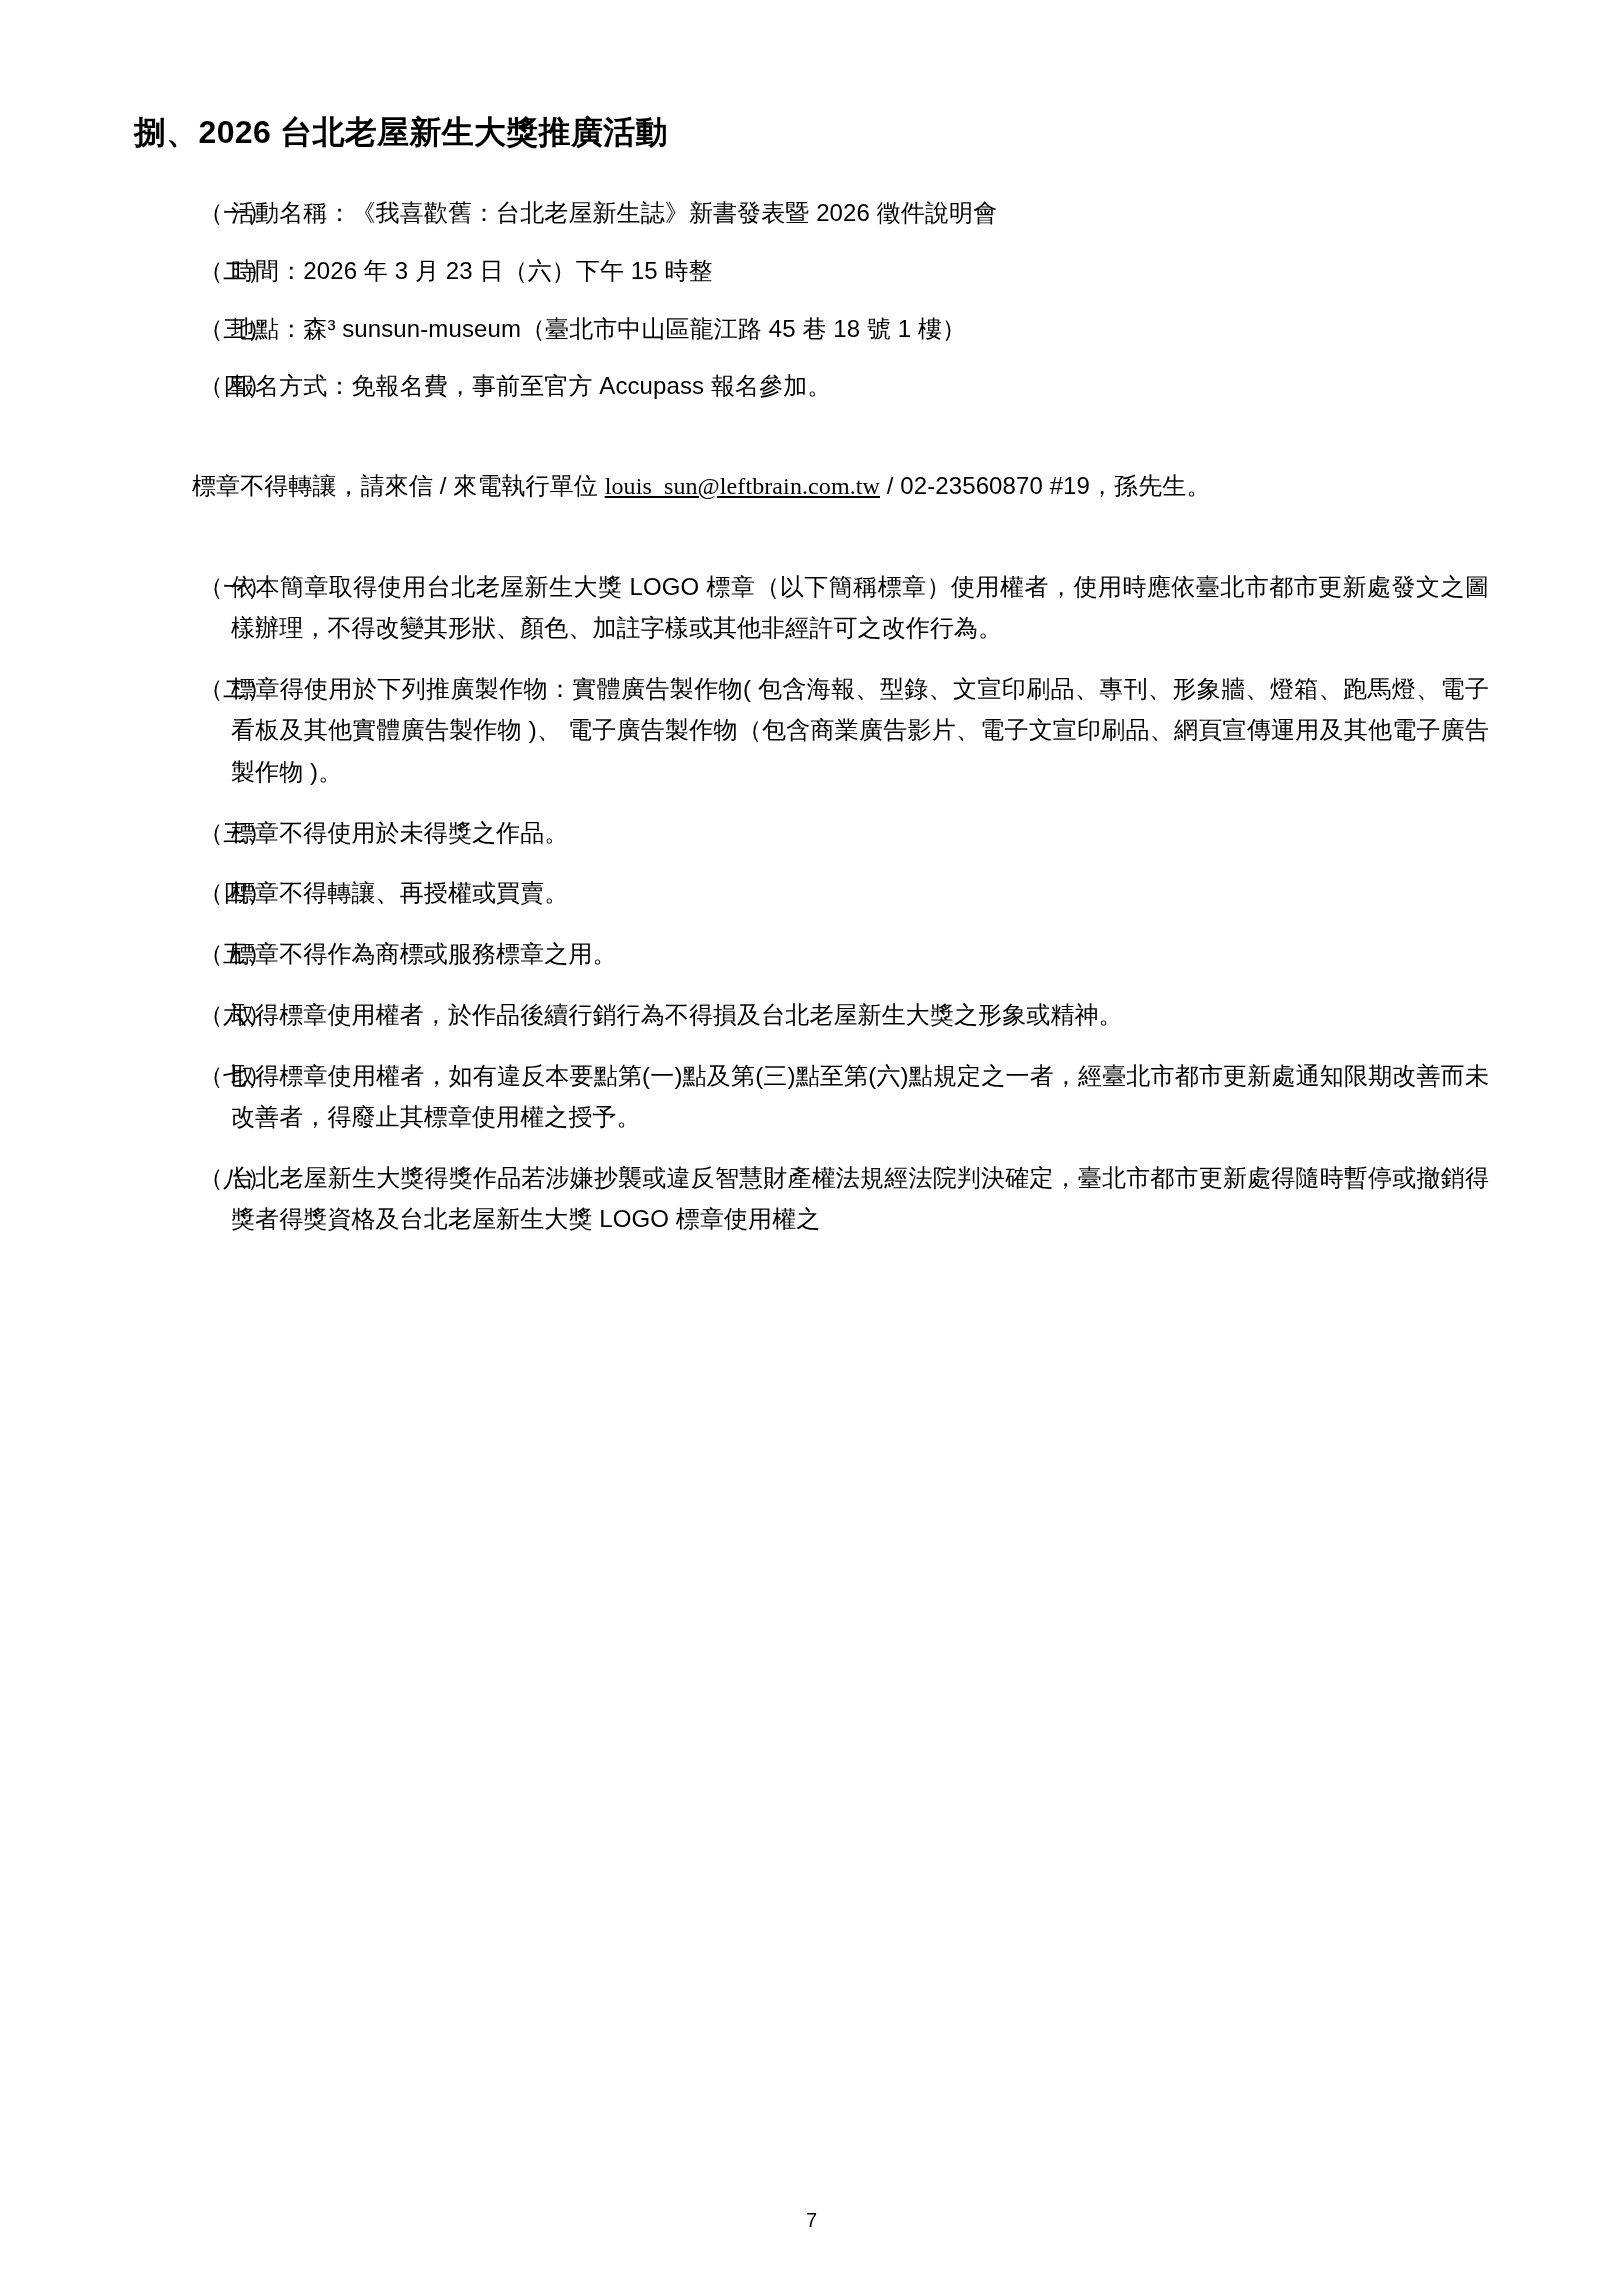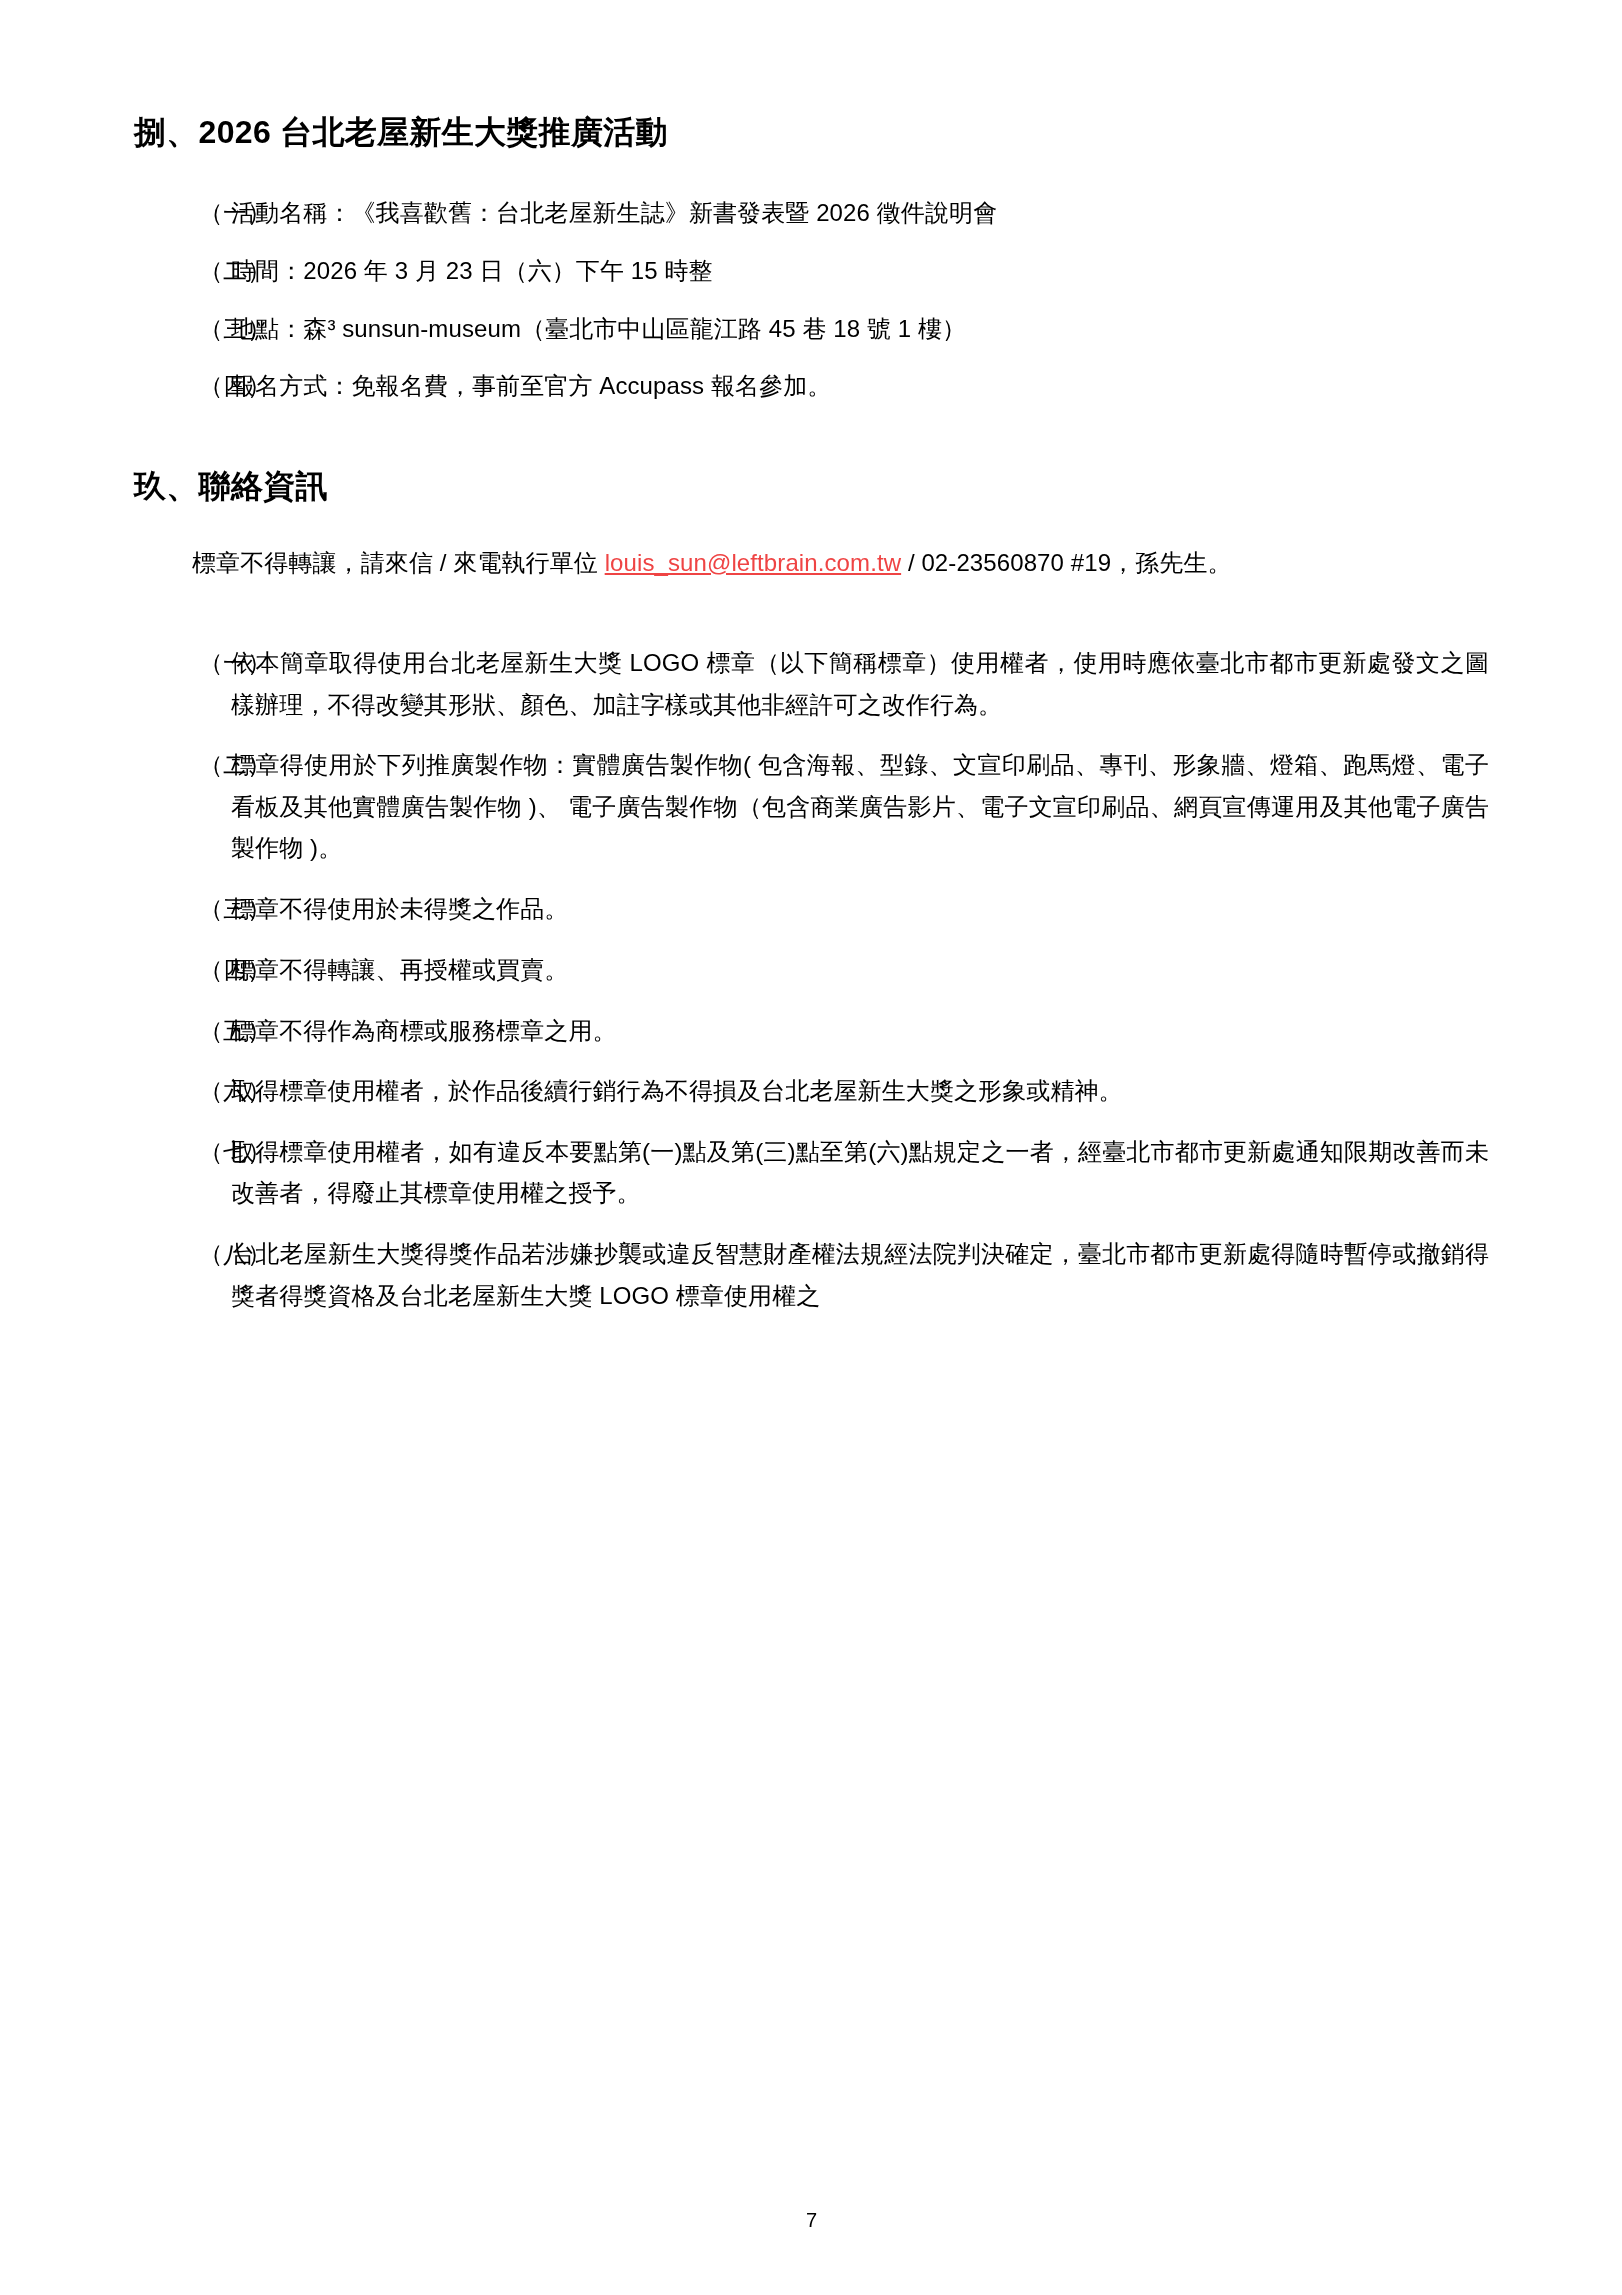--- a/index.html
+++ b/index.html
@@ -75,21 +75,22 @@
   .list li .txt {
     flex: 1 1 auto;
     text-align: justify;
   }
   .gap-med { height: 30px; }
   .gap-large { height: 42px; }
 
   
   .link {
     text-decoration: underline;
-    color: #ef4444;
+    color: #000000;
+    font-family: Liberation Serif, serif;
   }
 
   
   .page-number {
     position: absolute;
     left: 0;
     right: 0;
     bottom: 63px;
     text-align: center;
     font-size: 20px;
@@ -126,23 +127,20 @@
         <span class="txt">地點：森³ sunsun-museum（臺北市中山區龍江路 45 巷 18 號 1 樓）</span>
       </li>
       <li>
         <span class="marker">（四）</span>
         <span class="txt">報名方式：免報名費，事前至官方 Accupass 報名參加。</span>
       </li>
     </ul>
 
     <div class="gap-large"></div>
 
-    <h2 class="h-section tight">
-      <span class="num">玖、</span><span>聯絡資訊</span>
-    </h2>
 
     <p class="para"><span>標章不得轉讓，請來信 / 來電執行單位 </span><a class="link" href="#">louis_sun@leftbrain.com.tw</a><span> / 02-23560870 #19，孫先生。</span></p>
 
     <div class="gap-med"></div>
 
 
     <ul class="list spaced">
       <li>
         <span class="marker">（一）</span>
         <span class="txt">依本簡章取得使用台北老屋新生大獎 LOGO 標章（以下簡稱標章）使用權者，使用時應依臺北市都市更新處發文之圖樣辦理，不得改變其形狀、顏色、加註字樣或其他非經許可之改作行為。</span>

